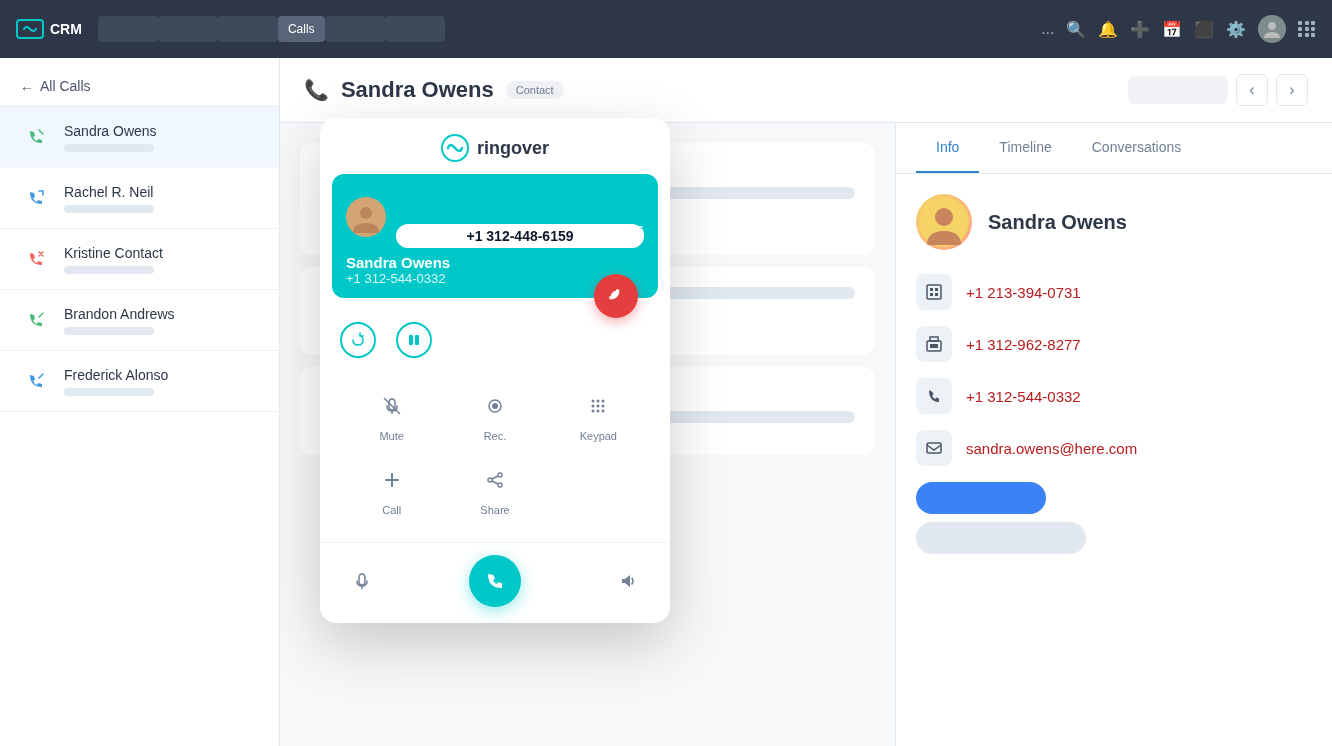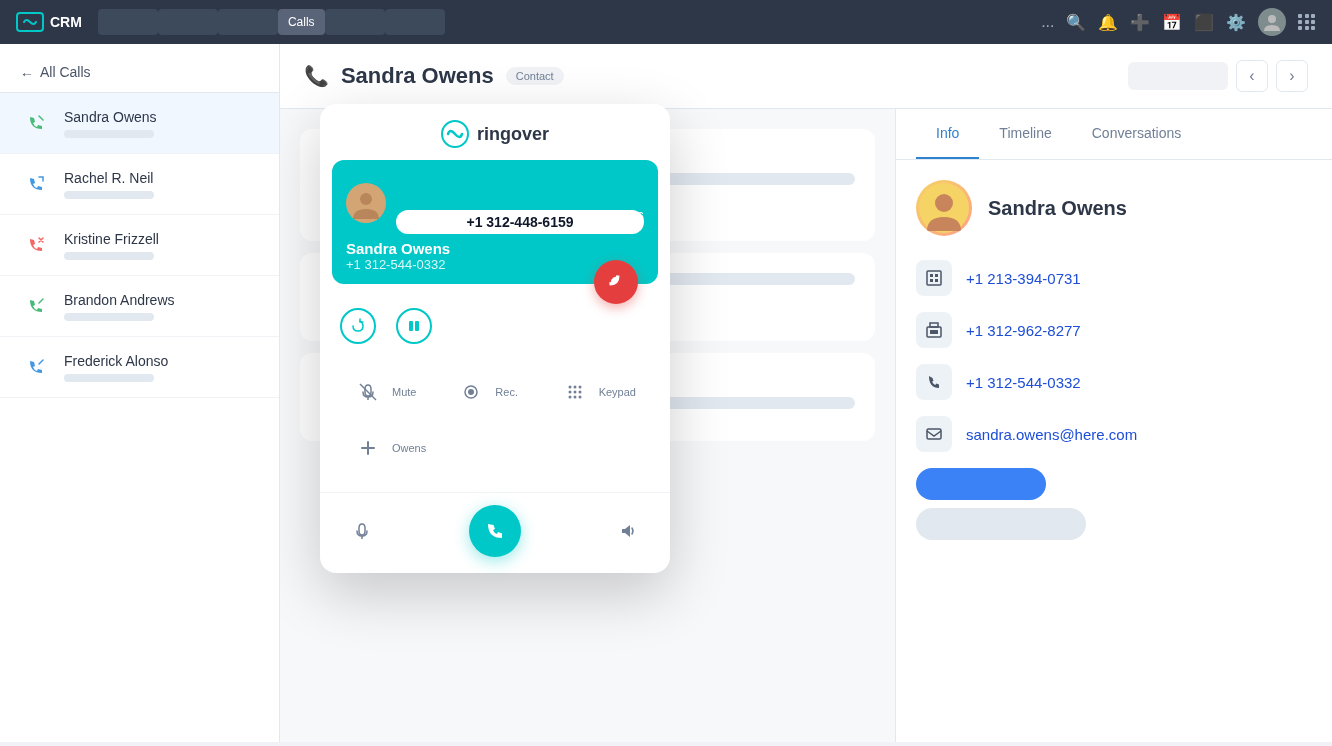--- a/index.html
+++ b/index.html
@@ -1,21 +1,21 @@
 <!DOCTYPE html>
 <html><head>
   <meta charset="utf-8">
   <style>
     * { box-sizing: border-box; margin: 0; padding: 0; }
     body { font-family: -apple-system, BlinkMacSystemFont, 'Segoe UI', sans-serif; background: #f0f2f5; width: 1332px; height: 746px; overflow: hidden; }
 
     
     .top-nav {
       background: #2d3748;
-      height: 44px;
+      height: 58px;
       display: flex;
       align-items: center;
       padding: 0 16px;
       gap: 16px;
     }
     .nav-logo {
       display: flex;
       align-items: center;
       gap: 6px;
       color: white;
@@ -326,21 +326,21 @@
       border-radius: 8px;
       display: flex;
       align-items: center;
       justify-content: center;
       color: #4a5568;
       font-size: 16px;
       flex-shrink: 0;
     }
     .contact-detail-value {
       font-size: 15px;
-      color: #1d4ed8;
+      color: #b91c1c;
       font-weight: 400;
     }
     .info-btn-bar {
       margin-top: 8px;
       display: flex;
       flex-direction: column;
       gap: 8px;
     }
     .info-btn {
       height: 32px;
@@ -480,20 +480,21 @@
       font-size: 12px;
     }
     .popup-actions {
       display: grid;
       grid-template-columns: 1fr 1fr 1fr;
       gap: 0;
       padding: 8px 20px 16px;
     }
     .action-btn {
       display: flex;
+      flex-direction: column;
       align-items: center;
       gap: 6px;
       cursor: pointer;
       padding: 10px;
     }
     .action-icon {
       width: 36px;
       height: 36px;
       display: flex;
       align-items: center;
@@ -631,21 +632,21 @@
       </div>
 
       <div class="call-item">
         <div class="call-item-icon missed">
           <svg width="20" height="20" viewBox="0 0 20 20" fill="none">
             <path d="M4 4 Q4 16 16 16 L16 13 L12 12 L11 14 Q8 13 7 10 L9 9 L8 5 Z" fill="#f56565"></path>
             <path d="M13 3 L17 7 M13 7 L17 3" stroke="#f56565" stroke-width="1.5" stroke-linecap="round"></path>
           </svg>
         </div>
         <div class="call-item-info">
-          <div class="call-item-name">Kristine Frizzell</div>
+          <div class="call-item-name">Kristine Contact</div>
           <div class="call-item-sub"></div>
         </div>
       </div>
 
       <div class="call-item">
         <div class="call-item-icon">
           <svg width="20" height="20" viewBox="0 0 20 20" fill="none">
             <path d="M4 4 Q4 16 16 16 L16 13 L12 12 L11 14 Q8 13 7 10 L9 9 L8 5 Z" fill="#48bb78"></path>
             <path d="M13 7 L17 3" stroke="#48bb78" stroke-width="1.5" stroke-linecap="round"></path>
           </svg>
@@ -878,21 +879,33 @@
           </div>
           <span class="action-label">Keypad</span>
         </div>
         <div class="action-btn">
           <div class="action-icon">
             <svg width="20" height="20" viewBox="0 0 20 20" fill="none">
               <line x1="10" y1="4" x2="10" y2="16" stroke="#718096" stroke-width="2" stroke-linecap="round"></line>
               <line x1="4" y1="10" x2="16" y2="10" stroke="#718096" stroke-width="2" stroke-linecap="round"></line>
             </svg>
           </div>
-          <span class="action-label">Owens</span>
+          <span class="action-label">Call</span>
+        </div>
+        <div class="action-btn">
+          <div class="action-icon">
+            <svg width="20" height="20" viewBox="0 0 20 20" fill="none">
+              <circle cx="15" cy="5" r="2" stroke="#718096" stroke-width="1.5" fill="none"></circle>
+              <circle cx="5" cy="10" r="2" stroke="#718096" stroke-width="1.5" fill="none"></circle>
+              <circle cx="15" cy="15" r="2" stroke="#718096" stroke-width="1.5" fill="none"></circle>
+              <line x1="7" y1="9" x2="13" y2="6" stroke="#718096" stroke-width="1.5"></line>
+              <line x1="7" y1="11" x2="13" y2="14" stroke="#718096" stroke-width="1.5"></line>
+            </svg>
+          </div>
+          <span class="action-label">Share</span>
         </div>
       </div>
 
       <div class="popup-footer">
         <div class="footer-icon">
           <svg width="20" height="20" viewBox="0 0 20 20" fill="none">
             <path d="M10 3 Q13 3 13 7 L13 10 Q13 14 10 14 Q7 14 7 10 L7 7 Q7 3 10 3Z" stroke="#718096" stroke-width="1.5" fill="none"></path>
             <path d="M5 10 Q5 15 10 15 Q15 15 15 10" stroke="#718096" stroke-width="1.5" fill="none" stroke-linecap="round"></path>
             <line x1="10" y1="15" x2="10" y2="18" stroke="#718096" stroke-width="1.5"></line>
           </svg>

